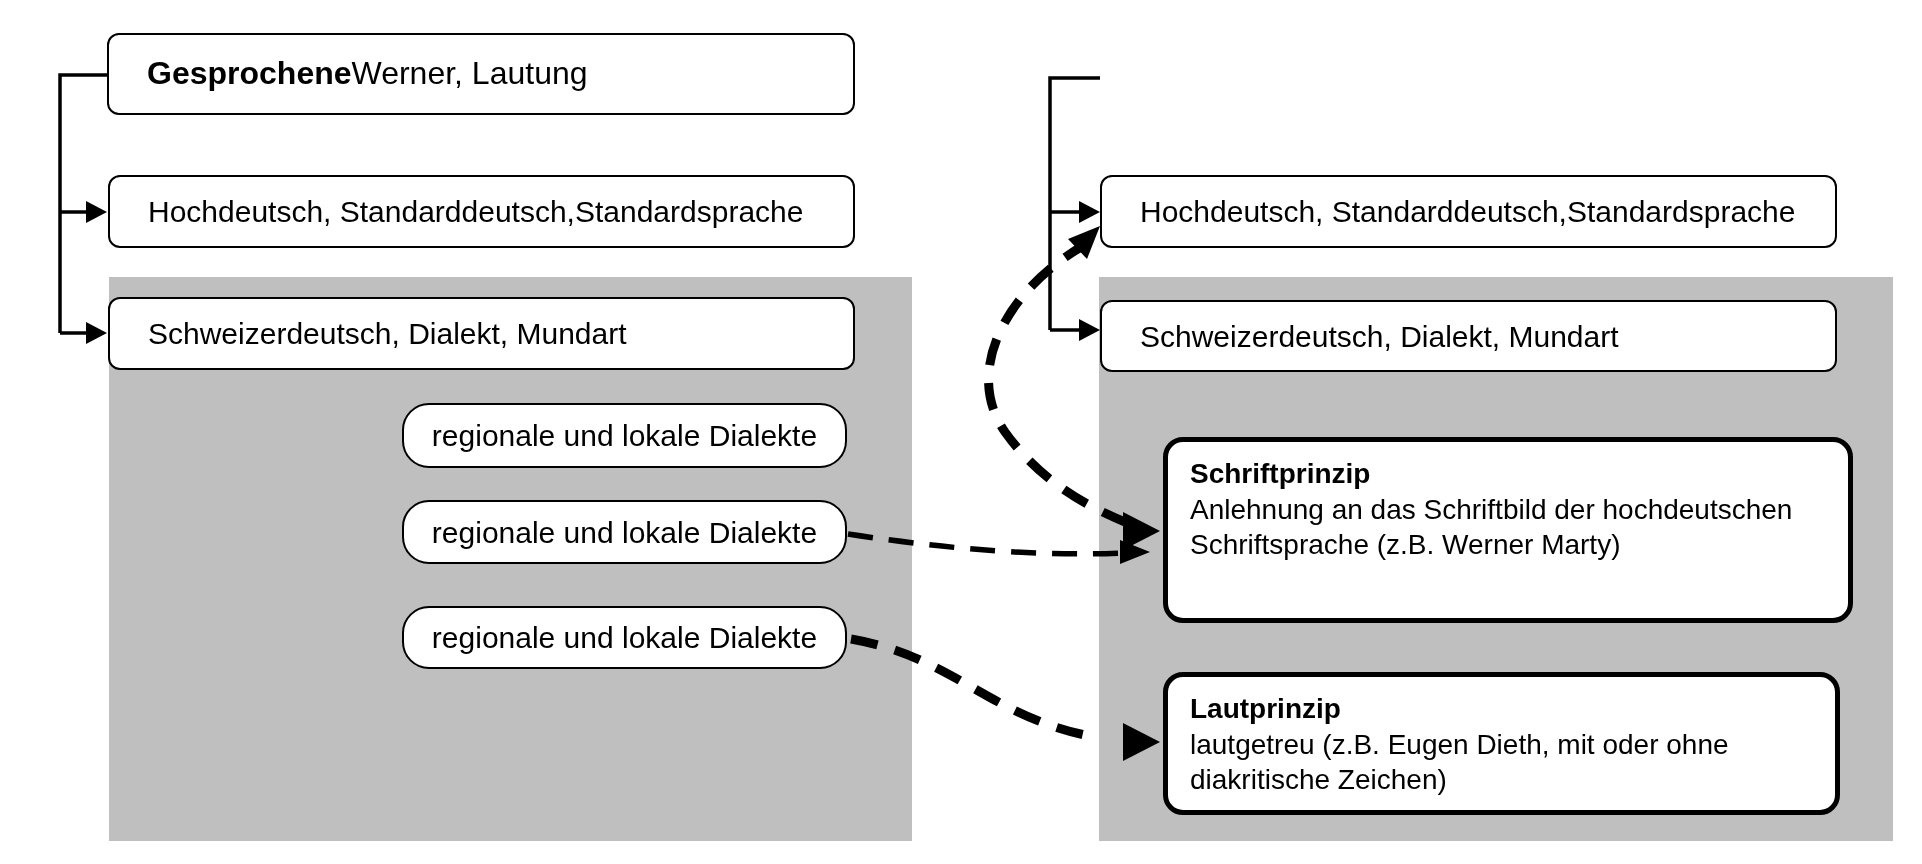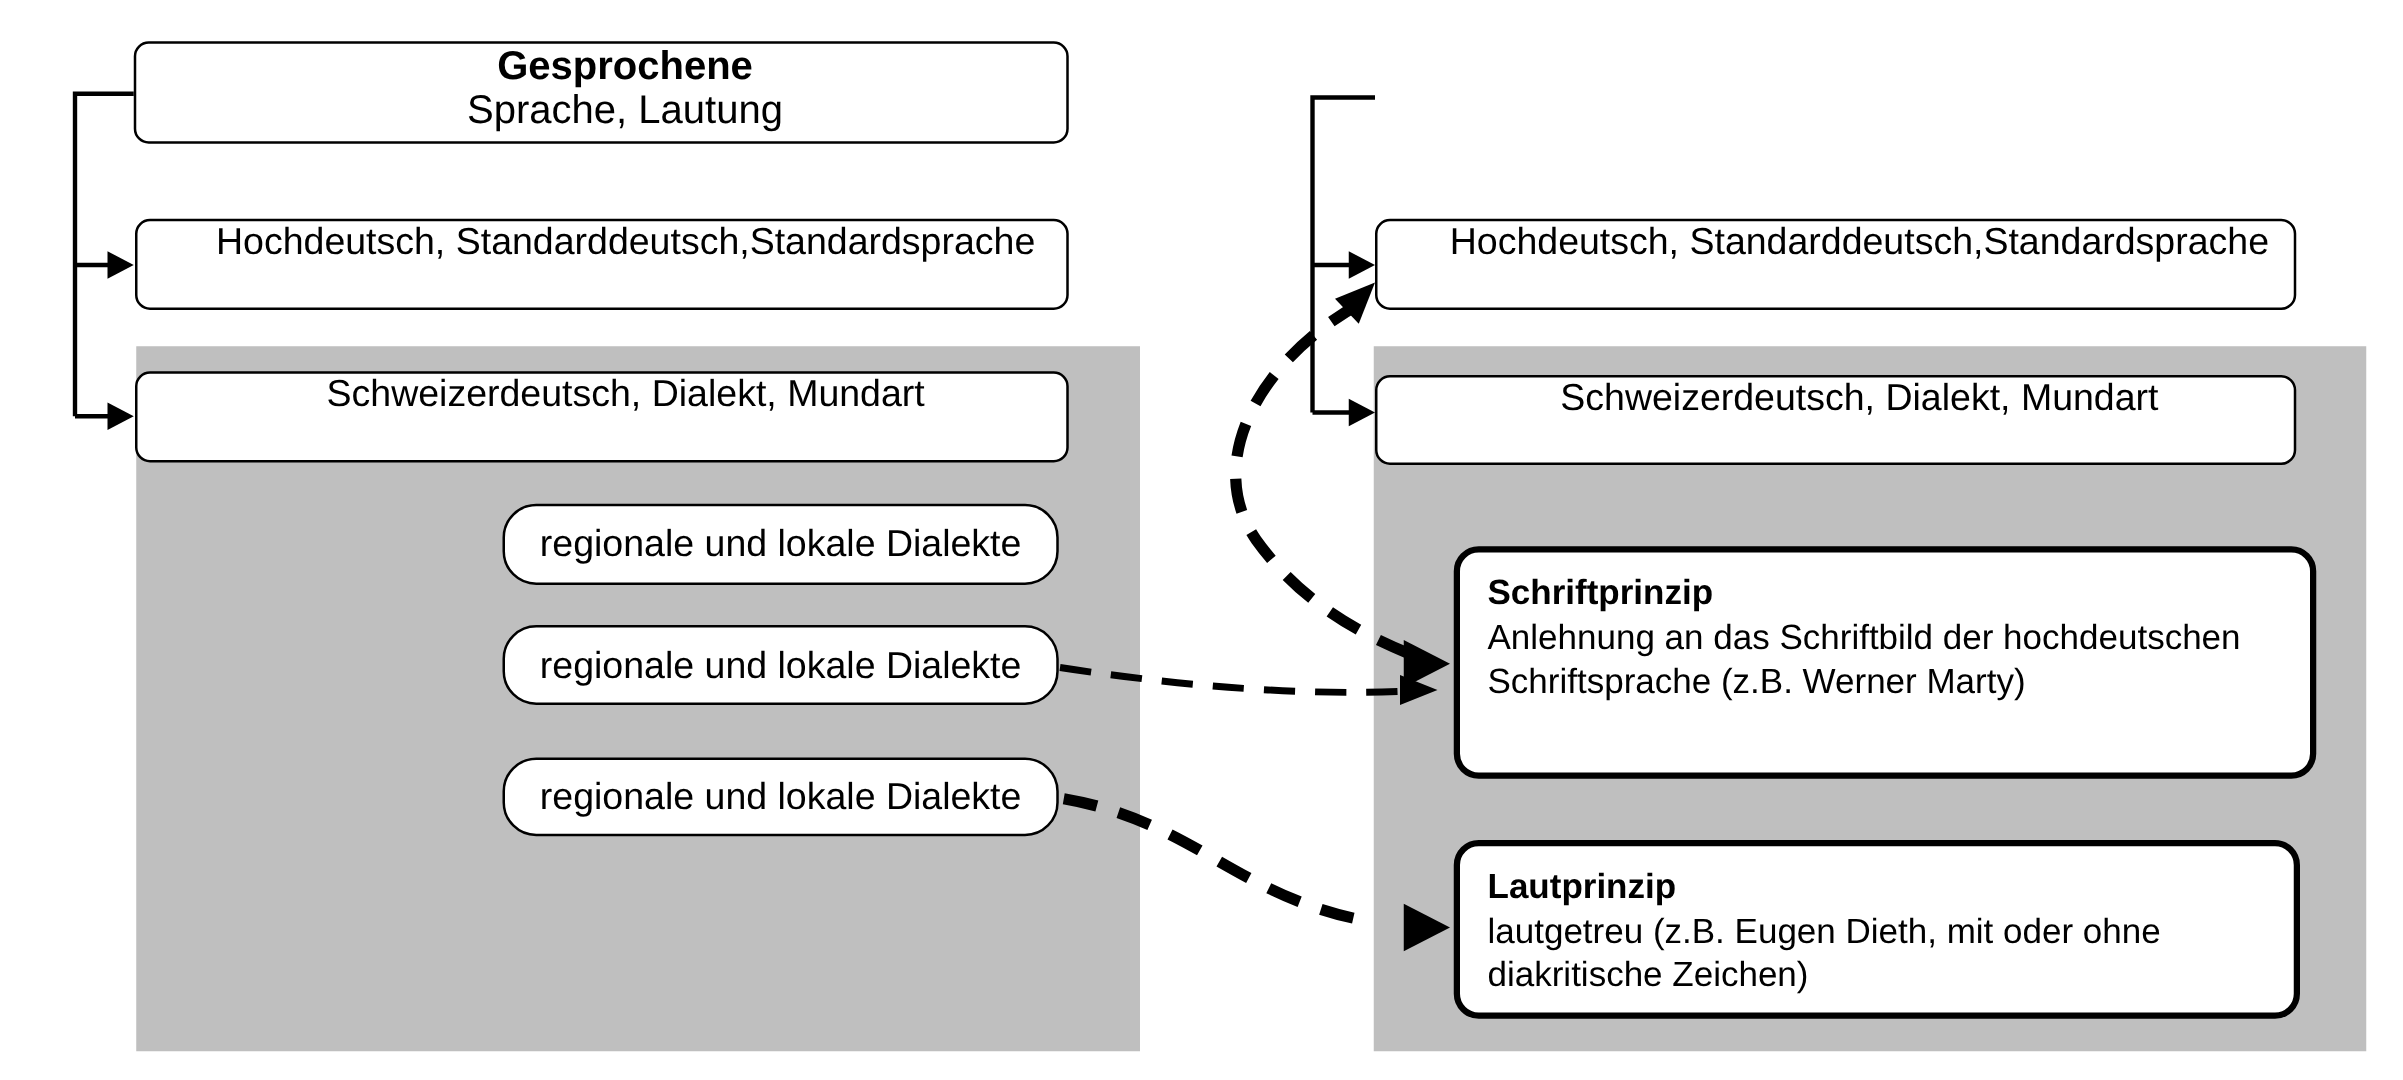--- a/index.html
+++ b/index.html
@@ -21,21 +21,21 @@
     box-sizing: border-box;
     background: #ffffff;
     border: 2px solid #000000;
     border-radius: 12px;
     display: flex;
     align-items: center;
     font-size: 30px;
     line-height: 1.1;
     white-space: nowrap;
   }
-  .box.pad { padding-left: 38px; flex-direction: column; }
+  .box.pad { padding-left: 38px; }
   .box.center { justify-content: center; border-radius: 27px; }
   .header-box { font-size: 32px; }
   .header-box .bold { font-weight: bold; }
   .principle-box {
     position: absolute;
     box-sizing: border-box;
     background: #ffffff;
     border: 5px solid #000000;
     border-radius: 20px;
     padding: 14px 24px 10px 22px;
@@ -81,21 +81,21 @@
 
     <path d="M 848 534 Q 1005 558 1122 553" fill="none" stroke="#000" stroke-width="5.5" stroke-dasharray="25 16"></path>
     <polygon points="1150,552 1120,540 1120,564" fill="#000"></polygon>
 
     <path d="M 851 639 C 955 657, 990 718, 1095 737" fill="none" stroke="#000" stroke-width="9" stroke-dasharray="27 18"></path>
     <polygon points="1160,742 1123,723 1123,761" fill="#000"></polygon>
   </svg>
 
   <div class="box pad header-box" style="left:107px; top:33px; width:748px; height:82px;">
     <span class="bold">Gesprochene</span>
-      <span> Sprache, Lautung</span>
+      <span> Werner, Lautung</span>
   </div>
 
   <div class="box pad" style="left:108px; top:175px; width:747px; height:73px;">Hochdeutsch, Standarddeutsch,Standardsprache</div>
 
   <div class="box pad" style="left:108px; top:297px; width:747px; height:73px;">Schweizerdeutsch, Dialekt, Mundart</div>
 
   <div class="box center" style="left:402px; top:403px; width:445px; height:65px;">regionale und lokale Dialekte</div>
 
   <div class="box center" style="left:402px; top:500px; width:445px; height:64px;">regionale und lokale Dialekte</div>
 

